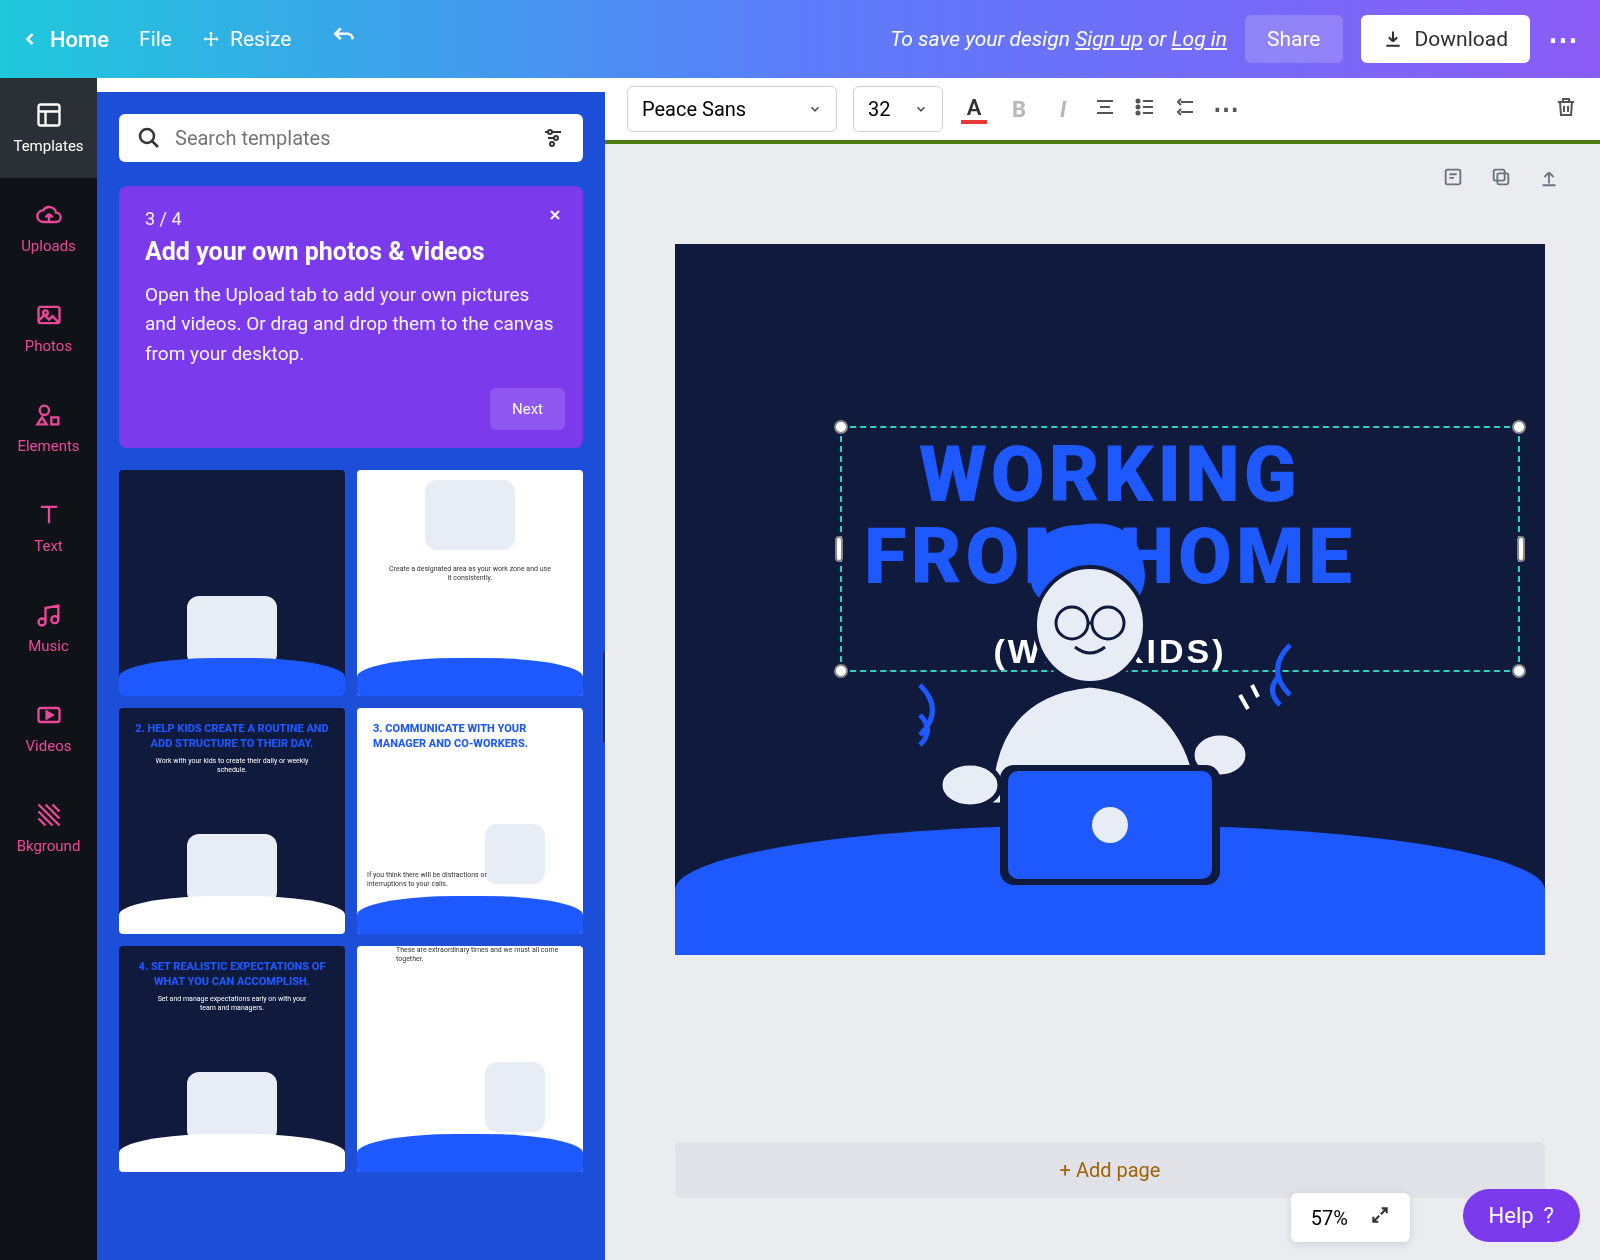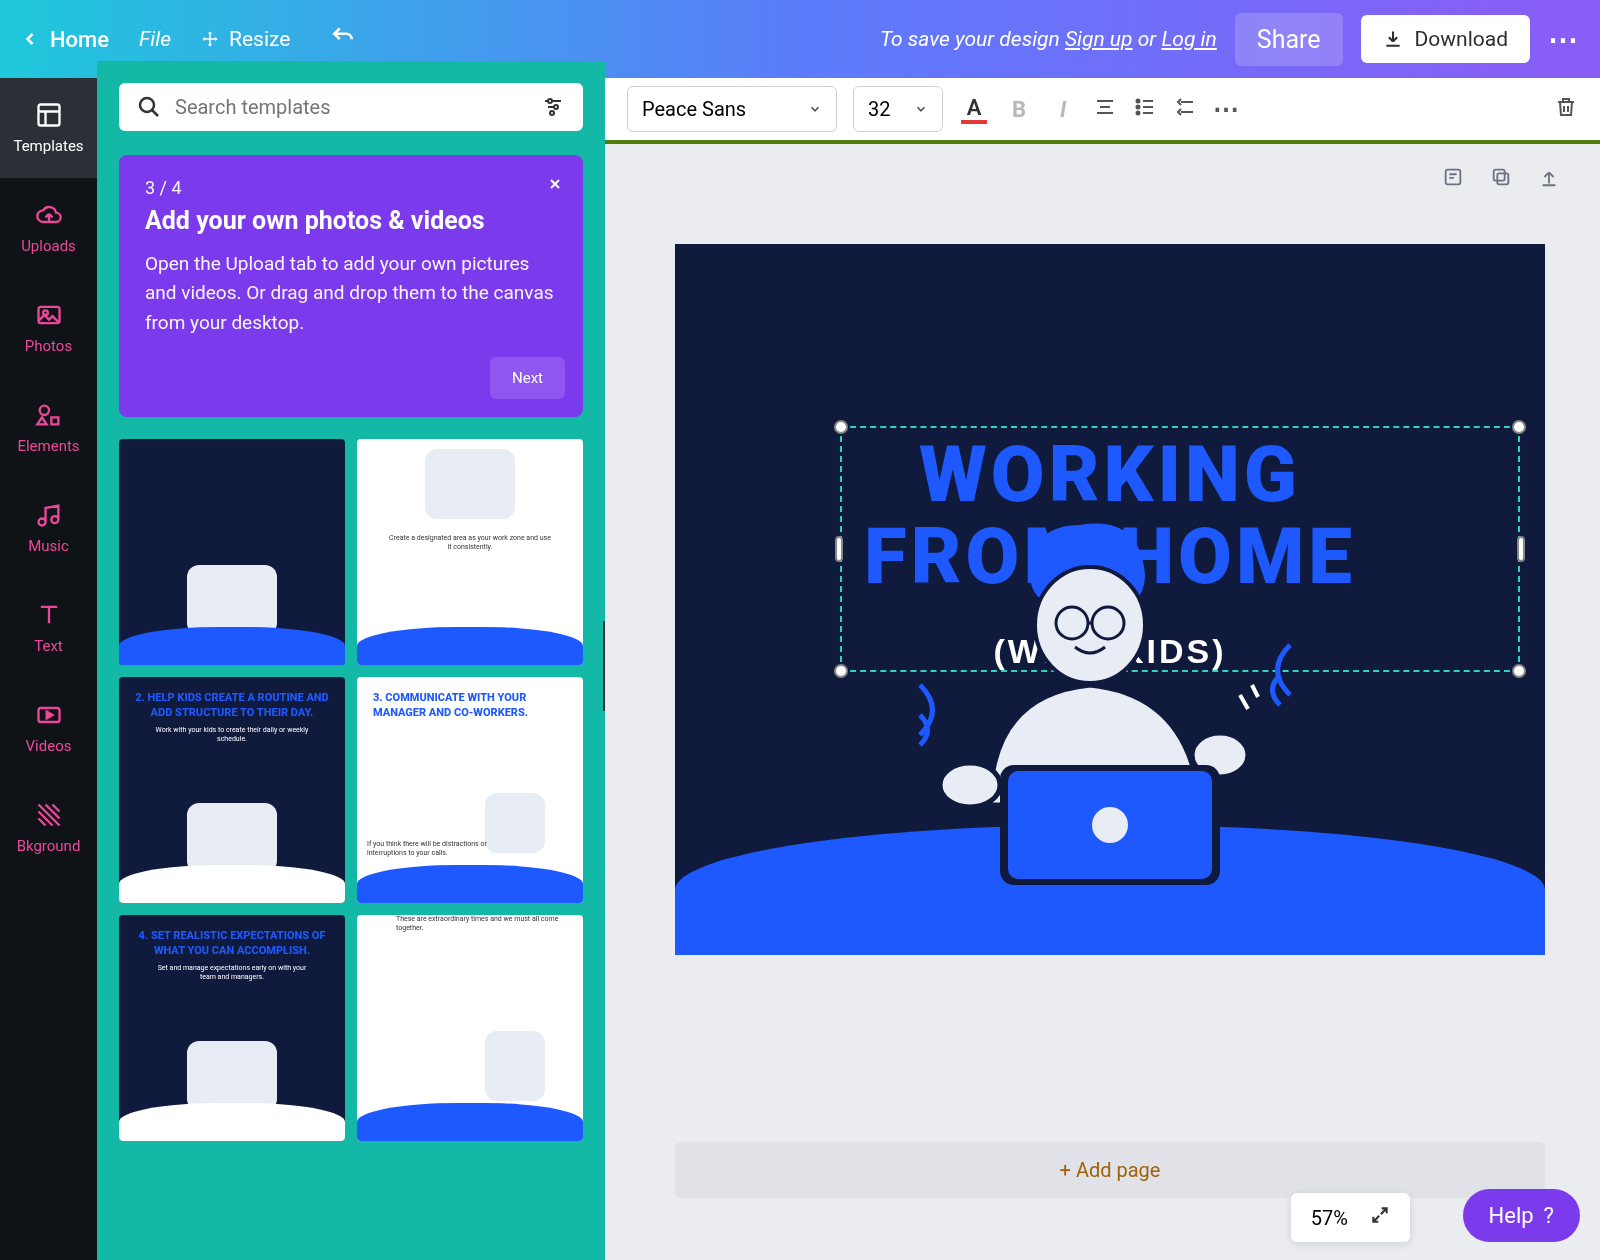--- a/index.html
+++ b/index.html
@@ -9,27 +9,27 @@
 .topbar {
   height: 78px;
   background: linear-gradient(90deg, #1fc8db 0%, #5b7cfa 50%, #8b5cf6 100%);
   display: flex;
   align-items: center;
   padding: 0 20px;
   color: #fff;
 }
 .topbar-left { display: flex; align-items: center; gap: 30px; }
 .home-btn { display: flex; align-items: center; gap: 10px; font-size: 22px; font-weight: 500; cursor: pointer; }
-.menu-item { font-size: 21px; cursor: pointer; font-style: italic; }
+.menu-item { font-size: 21px; cursor: pointer; }
 .resize-btn { display: flex; align-items: center; gap: 10px; cursor: pointer; font-size: 21px; }
 .undo-btn { cursor: pointer; padding-left: 10px; }
 .topbar-right { margin-left: auto; display: flex; align-items: center; gap: 18px; }
 .save-msg { font-style: italic; font-size: 21px; }
 .save-msg u { text-decoration: underline; cursor: pointer; }
-.share-btn { background: rgba(255,255,255,0.18); padding: 12px 22px; border-radius: 6px; font-size: 25px; cursor: pointer; }
+.share-btn { background: rgba(255,255,255,0.18); padding: 12px 22px; border-radius: 6px; font-size: 21px; cursor: pointer; }
 .download-btn { background: #fff; color: #2d2d2d; padding: 12px 22px; border-radius: 6px; font-size: 21px; cursor: pointer; display: flex; align-items: center; gap: 12px; }
 .more-btn { color: #fff; font-size: 30px; font-weight: bold; cursor: pointer; letter-spacing: 2px; }
 
 
 .toolbar {
   position: absolute;
   top: 78px;
   left: 605px;
   right: 0;
   height: 66px;
@@ -54,22 +54,22 @@
 
 .sidebar-rail {
   position: absolute; top: 78px; left: 0; width: 97px; bottom: 0;
   background: #0f1216; display: flex; flex-direction: column;
 }
 .rail-item { display: flex; flex-direction: column; align-items: center; justify-content: center; height: 100px; color: #ec4899; cursor: pointer; font-size: 15px; gap: 8px; }
 .rail-item.active { background: #2b2f36; color: #fff; }
 
 
 .side-panel {
-  position: absolute; top: 61px; left: 97px; width: 508px; bottom: 0;
-  background: #14b8a6; padding: 22px 22px 10px 22px;
+  position: absolute; top: 92px; left: 97px; width: 508px; bottom: 0;
+  background: #1d4ed8; padding: 22px 22px 10px 22px;
 }
 .search-row { display: flex; align-items: center; background: #fff; border-radius: 6px; padding: 12px 18px; gap: 14px; }
 .search-row input { border: none; outline: none; flex: 1; font-size: 20px; color: #555; }
 .filter-icon { color: #333; cursor: pointer; }
 
 .coach {
   background: #7c3aed; border-radius: 8px; padding: 22px 26px 26px 26px;
   margin-top: 24px; color: #fff; position: relative;
 }
 .coach-step { font-size: 18px; margin-bottom: 8px; opacity: .95; }
@@ -256,29 +256,29 @@
   </div>
   <div class="rail-item">
     <svg width="28" height="28" viewBox="0 0 24 24" fill="none" stroke="currentColor" stroke-width="2">
         <circle cx="8" cy="8" r="4"></circle>
         <path d="M14 14h6v6h-6zM6 14l4 6H2z"></path>
       </svg>
     <span>Elements</span>
   </div>
   <div class="rail-item">
     <svg width="28" height="28" viewBox="0 0 24 24" fill="none" stroke="currentColor" stroke-width="2">
+        <path d="M5 5h14M12 5v14"></path>
+      </svg>
+    <span>Text</span>
+  </div>
+  <div class="rail-item">
+    <svg width="28" height="28" viewBox="0 0 24 24" fill="none" stroke="currentColor" stroke-width="2">
         <path d="M9 18V6l11-2v12M9 18a3 3 0 11-6 0 3 3 0 016 0zM20 16a3 3 0 11-6 0 3 3 0 016 0z"></path>
       </svg>
     <span>Music</span>
-  </div>
-  <div class="rail-item">
-    <svg width="28" height="28" viewBox="0 0 24 24" fill="none" stroke="currentColor" stroke-width="2">
-        <path d="M5 5h14M12 5v14"></path>
-      </svg>
-    <span>Text</span>
   </div>
   <div class="rail-item">
     <svg width="28" height="28" viewBox="0 0 24 24" fill="none" stroke="currentColor" stroke-width="2">
         <rect x="3" y="6" width="18" height="12" rx="2"></rect>
         <path d="M10 9l5 3-5 3z" fill="currentColor"></path>
       </svg>
     <span>Videos</span>
   </div>
   <div class="rail-item">
     <svg width="28" height="28" viewBox="0 0 24 24" fill="none" stroke="currentColor" stroke-width="2">

